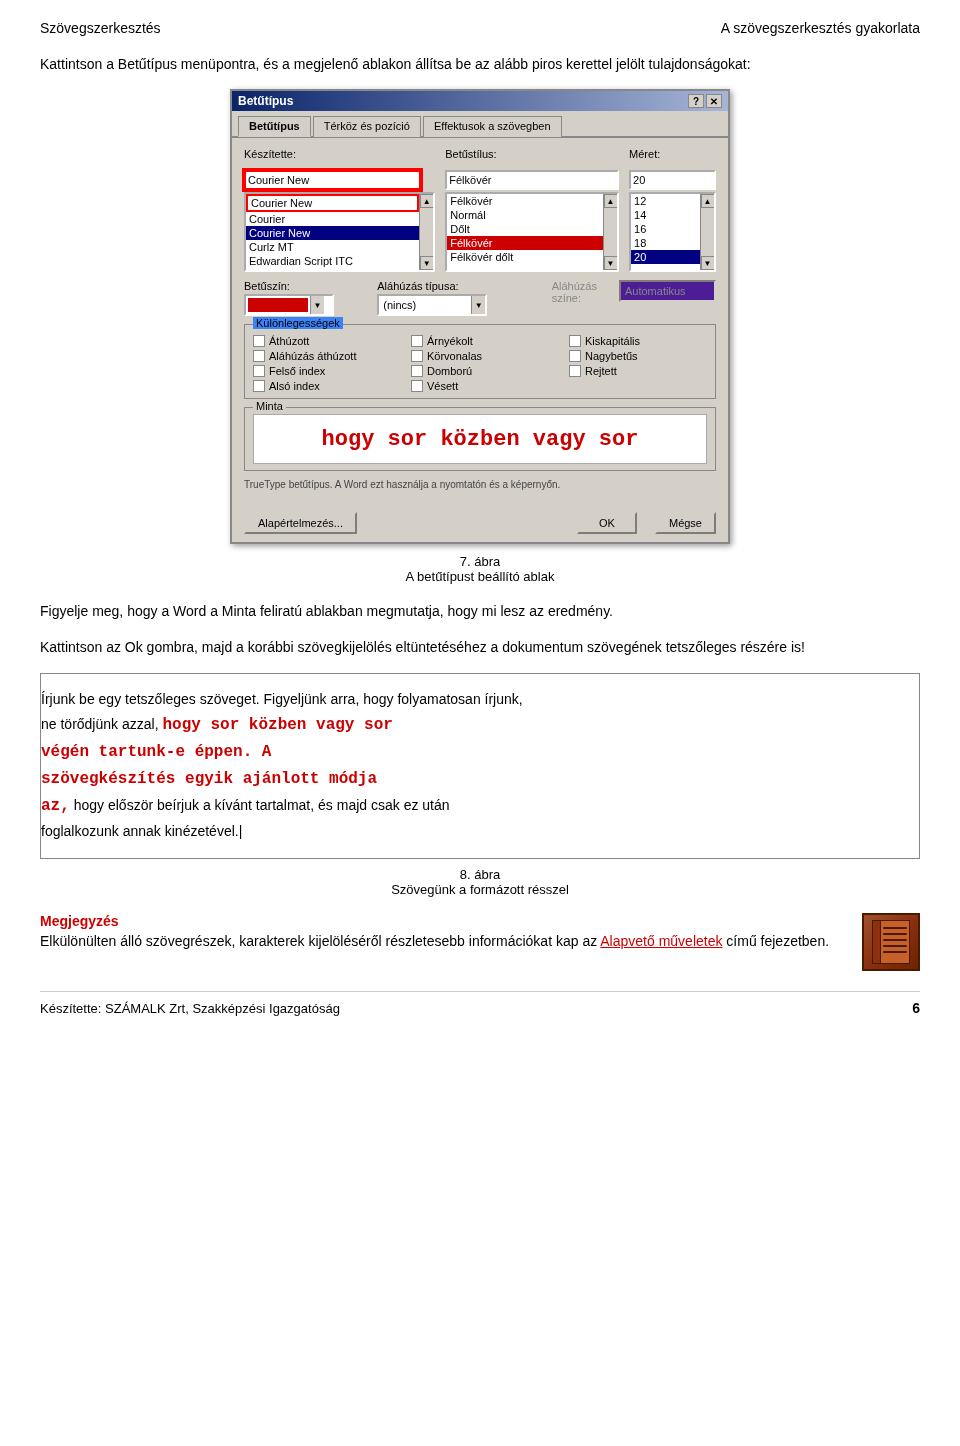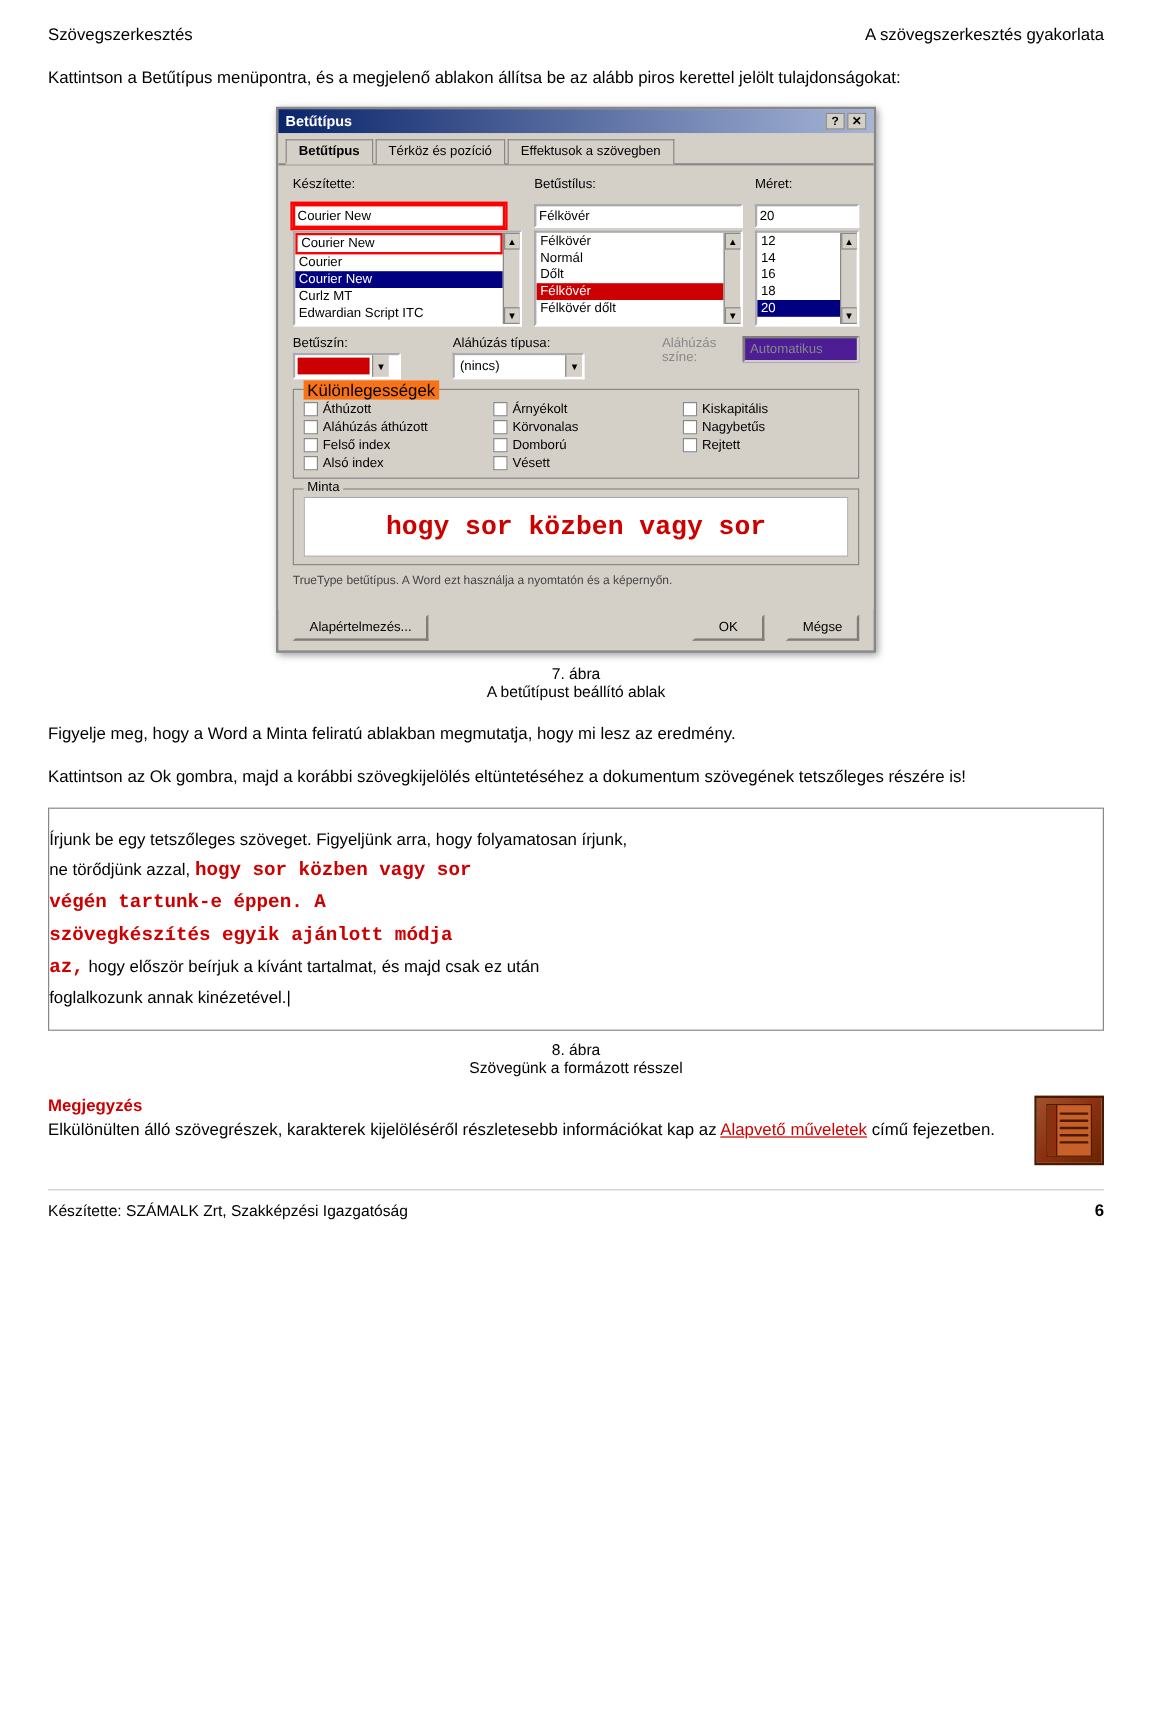--- a/index.html
+++ b/index.html
@@ -202,23 +202,23 @@
 
     
     .special-group {
       border: 1px solid #888;
       padding: 6px 8px;
       margin-bottom: 8px;
       position: relative;
     }
     .special-group-label {
       position: absolute; top: -8px; left: 8px;
-      background: #f97316;
+      background: #3b82f6;
       padding: 0 3px;
-      font-size: 14px;
+      font-size: 11px;
     }
     .special-grid {
       display: grid;
       grid-template-columns: 1fr 1fr 1fr;
       gap: 3px 20px;
       margin-top: 4px;
     }
     .special-item {
       display: flex; align-items: center; gap: 4px; font-size: 11px;
     }

